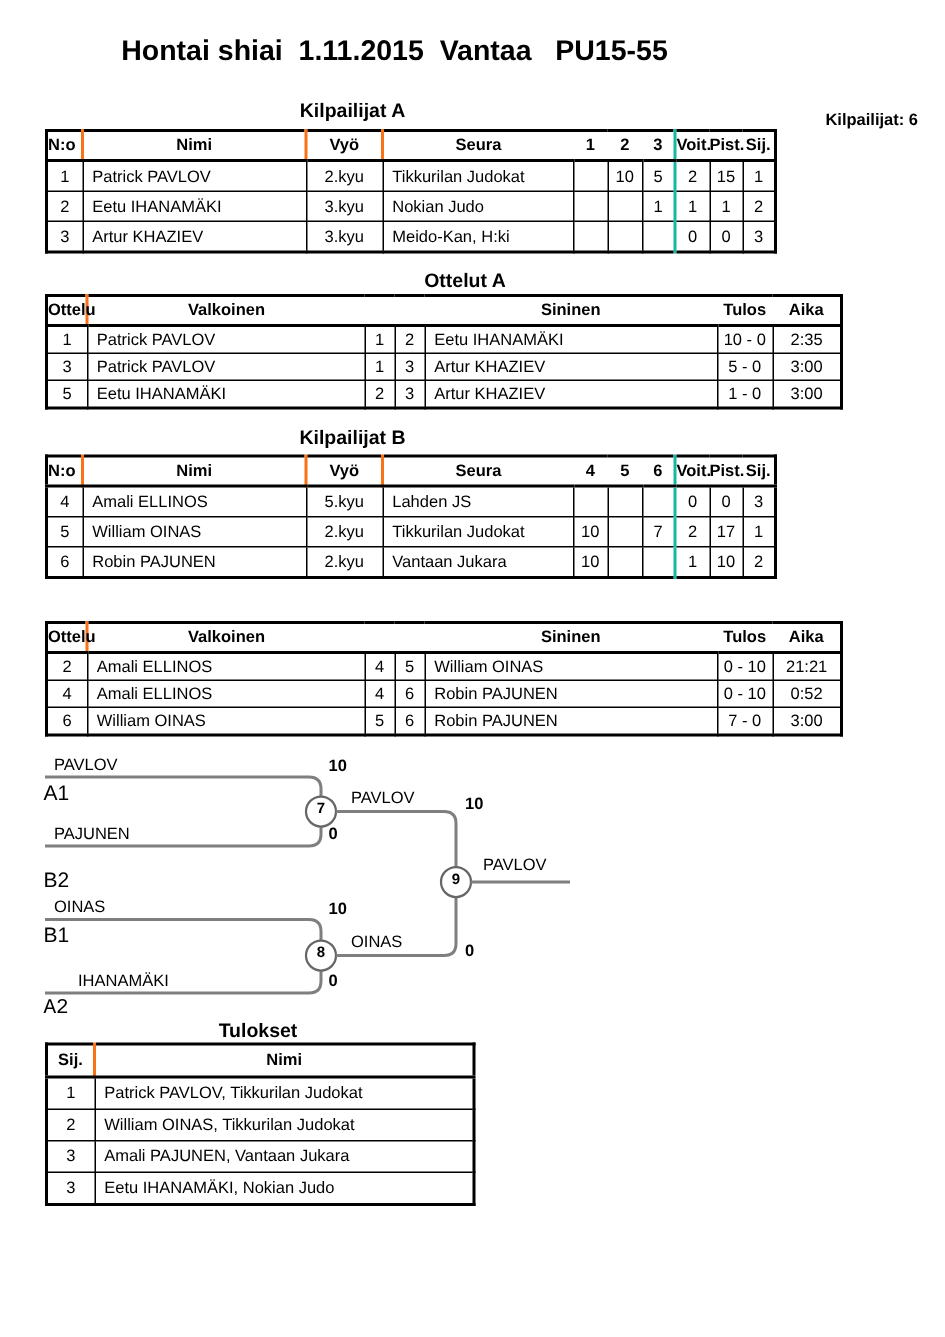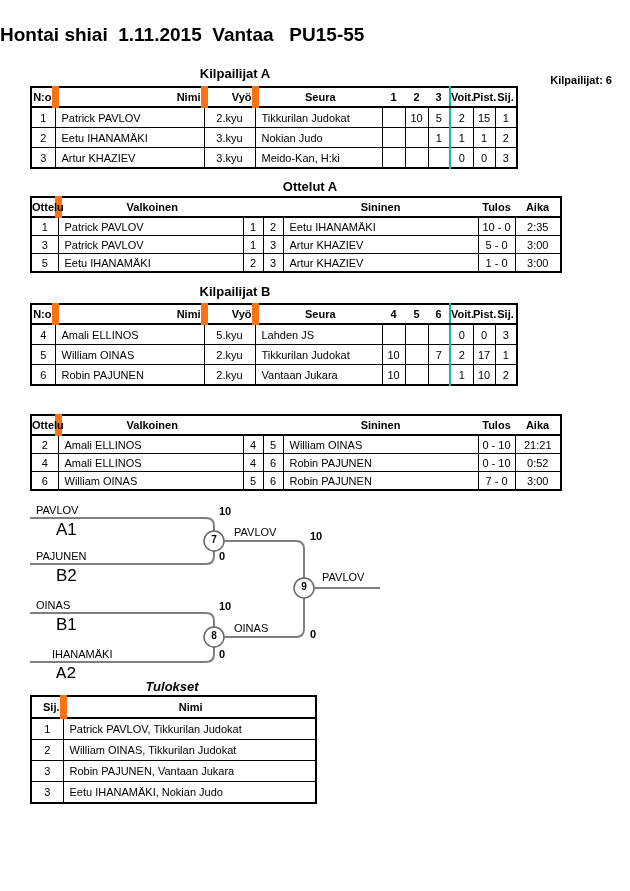--- a/index.html
+++ b/index.html
@@ -2,43 +2,43 @@
 <html><head>
 <meta charset="utf-8">
 <style>
   html,body{margin:0;padding:0;}
   body{
     width:630px;height:891px;position:relative;background:#ffffff;
     font-family:"Liberation Sans",sans-serif;color:#000;overflow:hidden;
   }
   .abs{position:absolute;}
   .page-title{
-    left:0;top:24px;width:526px;
+    left:0;top:24px;width:526px;text-align:center;
     font-size:19px;font-weight:bold;white-space:pre;
   }
   .competitors{right:18px;top:47px;font-size:11px;font-weight:bold;margin-top:27px;}
   .sec-heading{font-size:13px;font-weight:bold;text-align:center;width:220px;}
   table{border-collapse:collapse;table-layout:fixed;font-size:11px;background:#fff;}
   .t{border:2px solid #000;}
   .t th{font-size:11px;font-weight:bold;padding:0;height:18px;border-bottom:2px solid #000;text-align:center;white-space:nowrap;overflow:visible;}
   .t td{padding:0;border:1px solid #000;white-space:nowrap;overflow:hidden;vertical-align:middle;}
   .kilp td{height:19px;}
   .ottelut td{height:17px;}
   .tulokset td{height:20px;}
   .tulokset th{height:20px;}
   th.hl{text-align:left;}
-  th.br{border-right:7px solid #f97316;text-align:right;}
+  th.br{border-right:2px solid #f97316;}
   th.thickl,td.thickl{border-left:2px solid #14b8a6;}
   td.c{text-align:center;}
   td.l{text-align:left;padding-left:6px;}
   .bracket-svg{left:0;top:0;width:630px;height:891px;pointer-events:none;}
   .bracket-svg path{fill:none;stroke:#7f7f7f;stroke-width:2;}
   .bracket-svg circle{fill:#ffffff;stroke:#666666;stroke-width:1.5;}
   .blabel{font-size:11px;white-space:nowrap;}
-  .bseed{font-size:17px;white-space:nowrap;margin-left:27px;}
+  .bseed{font-size:14px;white-space:nowrap;}
   .bscore{font-size:11px;font-weight:bold;white-space:nowrap;}
   .bnode{width:20px;text-align:center;font-size:10px;font-weight:bold;}
 </style>
 </head>
 <body>
 
 <div class="abs page-title">Hontai shiai  1.11.2015  Vantaa   PU15-55</div>
 <div class="abs competitors">Kilpailijat: 6</div>
 
 <div class="abs sec-heading" style="left:125px;top:66px;">Kilpailijat A</div>
@@ -294,40 +294,40 @@
   <path d="M224,637 H296 Qq304,637 304,629 V598"></path>
   <path d="M224,637 H296 Q304,637 304,629 V598"></path>
   <circle cx="304" cy="588" r="10"></circle>
   <path d="M314,588 H380"></path>
 </svg>
 
 <div class="abs blabel" style="left:36px;top:504px;">PAVLOV</div>
 <div class="abs bseed" style="left:29px;top:520px;">A1</div>
 <div class="abs bscore" style="left:219px;top:505px;">10</div>
 <div class="abs blabel" style="left:36px;top:550px;">PAJUNEN</div>
-<div class="abs bseed" style="left:29px;top:566px;">B2</div>
+<div class="abs bseed" style="left:29px;top:578px;">B2</div>
 <div class="abs bscore" style="left:219px;top:550px;">0</div>
 <div class="abs bnode" style="left:204px;top:534px;">7</div>
 <div class="abs blabel" style="left:234px;top:526px;">PAVLOV</div>
 <div class="abs bscore" style="left:310px;top:530px;">10</div>
 
 <div class="abs blabel" style="left:36px;top:599px;">OINAS</div>
 <div class="abs bseed" style="left:29px;top:615px;">B1</div>
 <div class="abs bscore" style="left:219px;top:600px;">10</div>
 <div class="abs blabel" style="left:52px;top:648px;">IHANAMÄKI</div>
 <div class="abs bseed" style="left:29px;top:664px;font-family:Liberation Mono, monospace;">A2</div>
 <div class="abs bscore" style="left:219px;top:648px;">0</div>
 <div class="abs bnode" style="left:204px;top:630px;">8</div>
 <div class="abs blabel" style="left:234px;top:622px;">OINAS</div>
 <div class="abs bscore" style="left:310px;top:628px;">0</div>
 
 <div class="abs bnode" style="left:294px;top:581px;">9</div>
 <div class="abs blabel" style="left:322px;top:571px;">PAVLOV</div>
 
-<div class="abs sec-heading" style="left:62px;top:679px;font-style:italic;">Tulokset</div>
+<div class="abs sec-heading" style="left:62px;top:679px;">Tulokset</div>
 <table class="abs t tulokset" style="left:30px;top:695px;width:285px;">
   <colgroup>
       <col style="width:32px">
       <col style="width:253px">
     </colgroup>
   <thead>
     <tr>
       <th class="br">Sij.</th>
       <th>Nimi</th>
     </tr>
@@ -336,20 +336,20 @@
     <tr>
       <td class="c">1</td>
       <td class="l">Patrick PAVLOV, Tikkurilan Judokat</td>
     </tr>
     <tr>
       <td class="c">2</td>
       <td class="l">William OINAS, Tikkurilan Judokat</td>
     </tr>
     <tr>
       <td class="c">3</td>
-      <td class="l">Robin PAJUNEN, Vantaan Jukara</td>
+      <td class="l">Amali PAJUNEN, Vantaan Jukara</td>
     </tr>
     <tr>
       <td class="c">3</td>
       <td class="l">Eetu IHANAMÄKI, Nokian Judo</td>
     </tr>
   </tbody>
 </table>
 
 </body></html>

